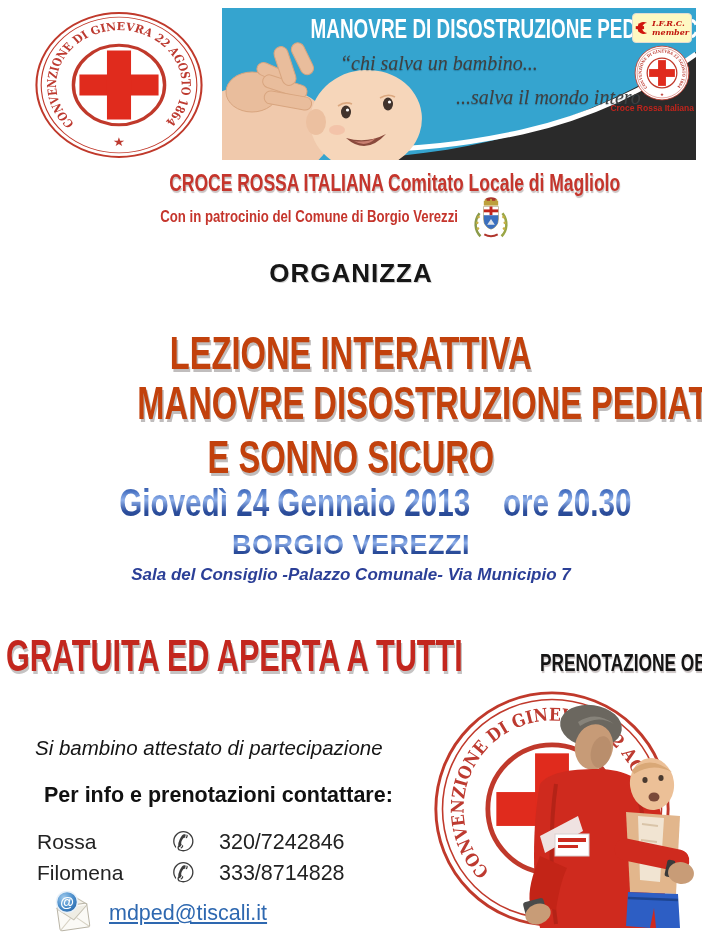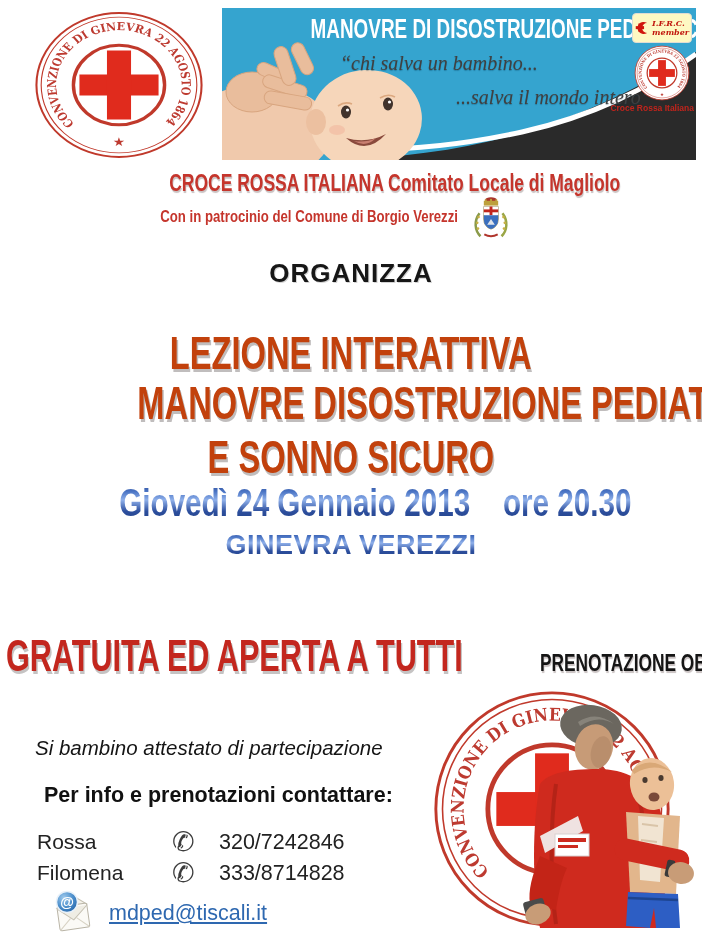--- a/index.html
+++ b/index.html
@@ -211,21 +211,22 @@
   <div class="big-red t2">
     <span class="fit">MANOVRE DISOSTRUZIONE PEDIATRICHE</span>
   </div>
   <div class="big-red t3">
     <span class="fit">E SONNO SICURO</span>
   </div>
 
   <div class="date-line">
     <span class="fit gloss"><span>Giovedì 24 Gennaio 2013</span><span class="time">ore 20.30</span></span>
   </div>
-  <div class="city-line gloss">GINEVRA VEREZZI</div>
+  <div class="city-line gloss">BORGIO VEREZZI</div>
+  <div class="venue-line">Sala del Consiglio -Palazzo Comunale- Via Municipio 7</div>
 
   <div class="admission">
     <span class="adm-main">GRATUITA ED APERTA A TUTTI</span>
     <span class="adm-note">PRENOTAZIONE OBBLIGATORIA</span>
   </div>
 
   <div class="cert">Si bambino attestato di partecipazione</div>
   <div class="contact-head">Per info e prenotazioni contattare:</div>
 
   <div class="c-row row1">

